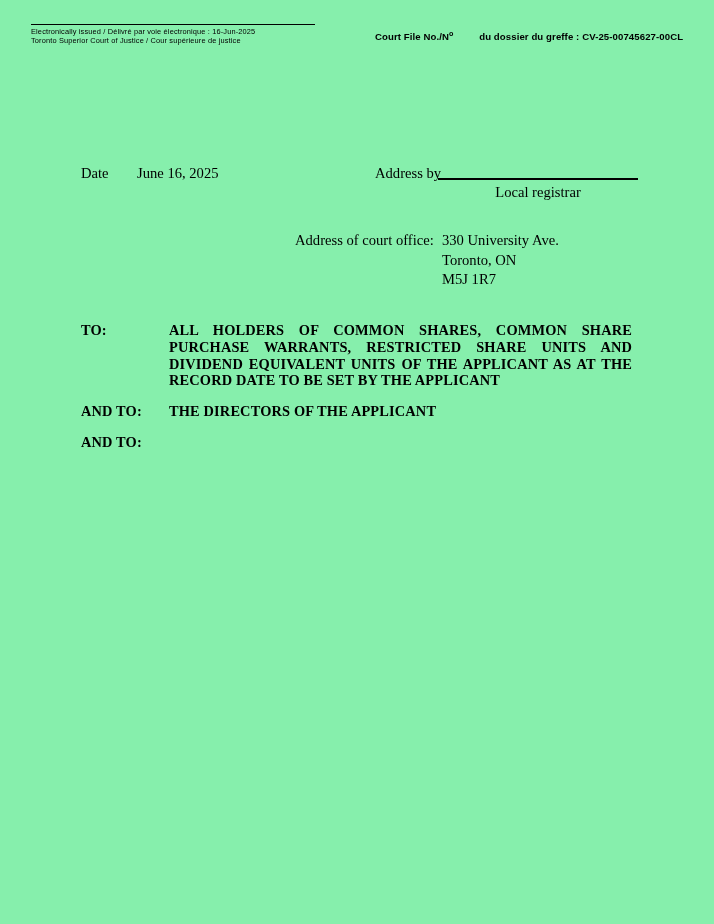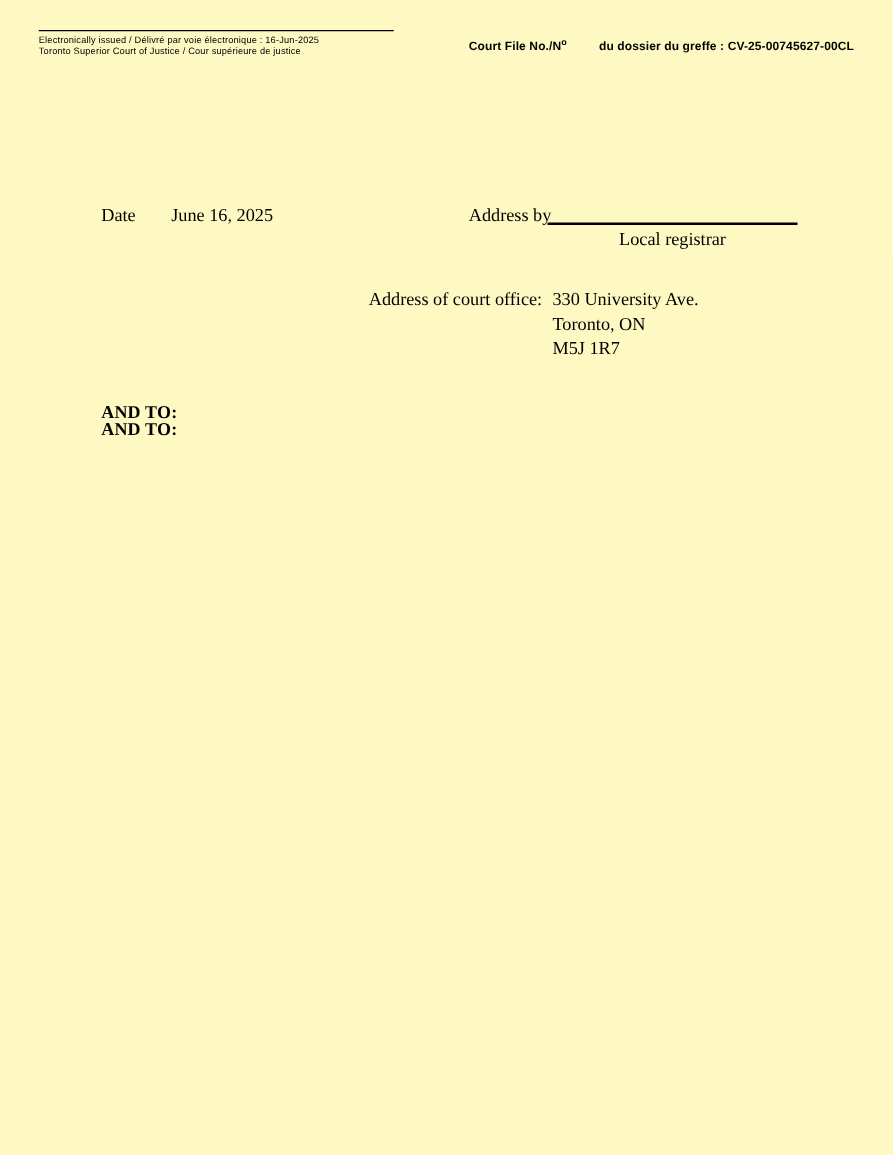--- a/index.html
+++ b/index.html
@@ -5,21 +5,21 @@
   html, body {
     margin: 0;
     padding: 0;
     background: #ffffff;
   }
 
   .page {
     position: relative;
     width: 714px;
     height: 924px;
-    background: #fef9c3;
+    background: #86efac;
     overflow: hidden;
     font-family: "Liberation Serif", "DejaVu Serif", serif;
     color: #000000;
   }
 
   
   .estamp {
     position: absolute;
     left: 31px;
     top: 24px;
@@ -218,23 +218,28 @@
     <span class="address-label">Address of court office:</span>
     <div class="address-lines">
       <span>330 University Ave.</span>
       <span>Toronto, ON</span>
       <span>M5J 1R7</span>
     </div>
   </div>
 
   <div class="service-list">
 
+    <div class="service-entry">
+      <span class="service-label">TO:</span>
+      <div class="service-text">ALL HOLDERS OF COMMON SHARES, COMMON SHARE PURCHASE WARRANTS, RESTRICTED SHARE UNITS AND DIVIDEND EQUIVALENT UNITS OF THE APPLICANT AS AT THE RECORD DATE TO BE SET BY THE APPLICANT</div>
+    </div>
 
     <div class="service-entry">
       <span class="service-label">AND TO:</span>
+      <div class="service-text single">THE DIRECTORS OF THE APPLICANT</div>
     </div>
 
     <div class="service-entry">
       <span class="service-label">AND TO:</span>
     </div>
 
   </div>
 
 </div>
 

